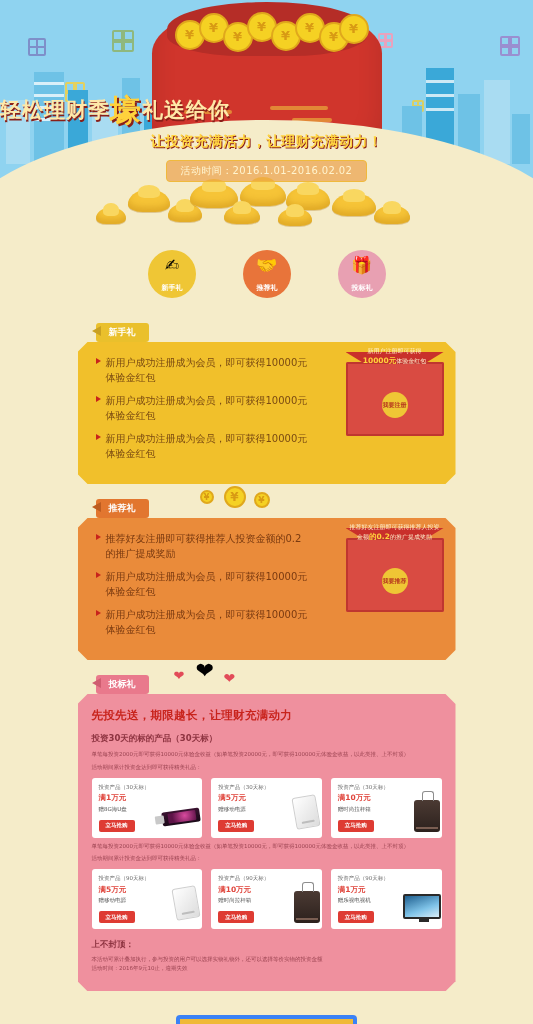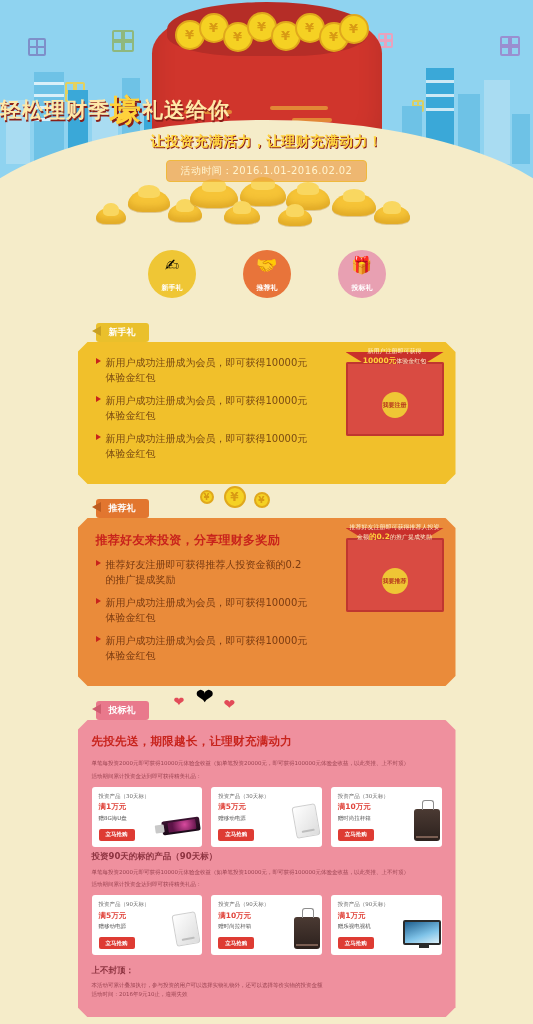--- a/index.html
+++ b/index.html
@@ -369,21 +369,20 @@
   </div>
 
   <div class="gap"></div>
 
   <div class="section sec2">
     <span class="tab">推荐礼</span>
     <span class="coin" style="position:absolute;left:122px;top:-6px;width:14px;height:14px;font-size:8px;line-height:11px;">¥</span>
     <span class="coin" style="position:absolute;left:146px;top:-10px;width:22px;height:22px;font-size:12px;line-height:18px;">¥</span>
     <span class="coin" style="position:absolute;left:176px;top:-4px;width:16px;height:16px;font-size:9px;line-height:13px;">¥</span>
     <div class="panel">
-      <div class="p-head">推荐好友来投资，分享理财多奖励</div>
       <ul class="p-list">
         <li>推荐好友注册即可获得推荐人投资金额的0.2的推广提成奖励</li>
         <li>新用户成功注册成为会员，即可获得10000元体验金红包</li>
         <li>新用户成功注册成为会员，即可获得10000元体验金红包</li>
       </ul>
       <div class="env">
         <div class="env-flap"></div>
         <div class="env-body"></div>
         <div class="env-txt">
           <span>推荐好友注册即可获得推荐人投资金额</span><em>的0.2</em><span>的推广提成奖励</span>
@@ -398,20 +397,21 @@
   <div class="section sec3">
     <span class="tab">投标礼</span>
     <span style="position:absolute;left:118px;top:-14px;font-size:22px;">❤</span>
     <span style="position:absolute;left:96px;top:-4px;font-size:13px;color:#e24b58;">❤</span>
     <span style="position:absolute;left:146px;top:-2px;font-size:14px;color:#e24b58;">❤</span>
 
     <div class="panel">
       <div class="p-head">先投先送，期限越长，让理财充满动力</div>
 
       <div>
+        <div class="grp-title">投资30天的标的产品（30天标）</div>
         <div class="grp-desc">单笔每投资2000元即可获得10000元体验金收益（如单笔投资20000元，即可获得100000元体验金收益，以此类推、上不封顶）</div>
         <div class="grp-desc">活动期间累计投资金达到即可获得精美礼品：</div>
         <div class="cards">
           <div class="card">
             <div class="c-kind">投资产品（30天标）</div>
             <div class="c-amt">满1万元</div>
             <div class="c-gift">赠8G海U盘</div>
             <div class="pr-usb">
                 <b></b>
               </div>
@@ -428,21 +428,20 @@
             <div class="c-kind">投资产品（30天标）</div>
             <div class="c-amt">满10万元</div>
             <div class="c-gift">赠时尚拉杆箱</div>
             <div class="pr-lug"></div>
             <div class="c-btn">立马抢购</div>
           </div>
         </div>
       </div>
 
       <div>
-        <div class="grp-title">投资90天的标的产品（90天标）</div>
         <div class="grp-desc">单笔每投资2000元即可获得10000元体验金收益（如单笔投资10000元，即可获得100000元体验金收益，以此类推、上不封顶）</div>
         <div class="grp-desc">活动期间累计投资金达到即可获得精美礼品：</div>
         <div class="cards">
           <div class="card">
             <div class="c-kind">投资产品（90天标）</div>
             <div class="c-amt">满5万元</div>
             <div class="c-gift">赠移动电源</div>
             <div class="pr-bank"></div>
             <div class="c-btn">立马抢购</div>
           </div>

